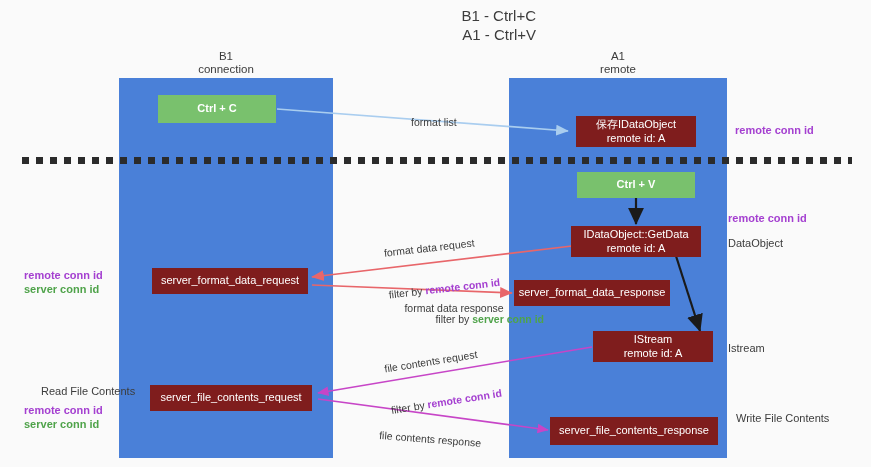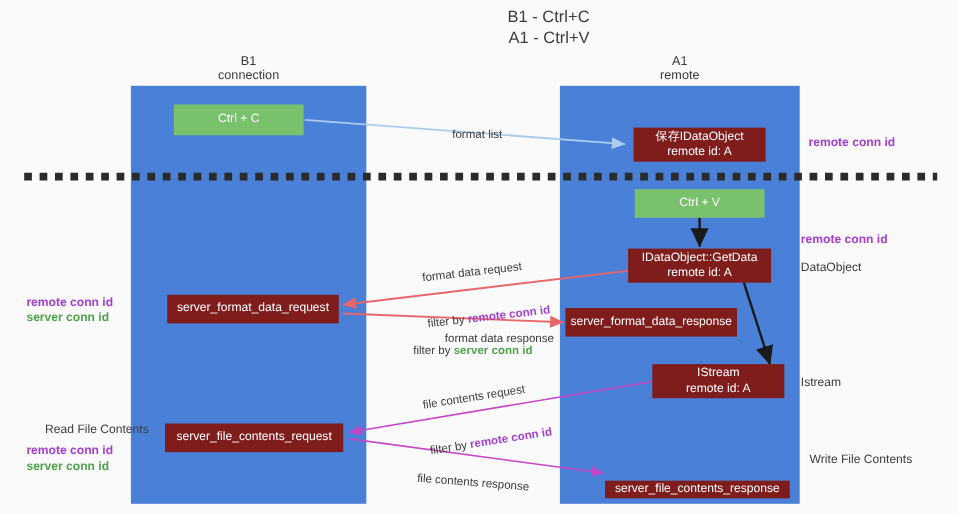--- a/index.html
+++ b/index.html
@@ -28,21 +28,21 @@
   
   .node{
     position:absolute;
     display:flex;align-items:center;justify-content:center;
     text-align:center;color:#ffffff;
     font-size:11px;line-height:13.5px;
     box-sizing:border-box;
     white-space:pre;
   }
   .node.orange{background:#7f1d1d;}
-  .node.green{background:#79c16d;}
+  .node.green{background:#79c16d;font-weight:bold;}
 
   
   .ann{position:absolute;font-size:11px;line-height:15px;white-space:pre;}
   .ann.purple{color:#a43fd0;font-weight:bold;}
   .ann.green{color:#4fa34a;font-weight:bold;}
   .ann.dark{color:#3c3c3c;}
 
   
   .elabel{position:absolute;font-size:10.5px;line-height:14px;color:#3c3c3c;white-space:pre;}
   .elabel .hl-p{color:#a43fd0;font-weight:bold;}
@@ -144,37 +144,37 @@
 
   <div class="node orange" style="left:593px;top:331px;width:120px;height:31px;flex-direction:column;">
     <span>IStream</span>
     <span>remote id: A</span>
   </div>
 
   <div class="node orange" style="left:150px;top:385px;width:162px;height:26px;">
     <span>server_file_contents_request</span>
   </div>
 
-  <div class="node orange" style="left:550px;top:417px;width:168px;height:16px;margin-top:20px;">
+  <div class="node orange" style="left:550px;top:417px;width:168px;height:28px;">
     <span>server_file_contents_response</span>
   </div>
 
   <div class="elabel" style="left:358px;top:101px;width:140px;text-align:center;">
     <span>format list</span>
   </div>
 
   <div class="elabel" style="left:380px;top:218px;width:170px;transform:rotate(-6.5deg);transform-origin:left top;">
     <div>format data request</div>
     <div><span>filter by </span><span class="hl-p">remote conn id</span></div>
   </div>
 
   <div class="elabel" style="left:364px;top:273px;width:180px;text-align:center;">
     <div>format data response</div>
   </div>
-  <div class="elabel" style="left:364px;top:298px;width:180px;text-align:left;">
+  <div class="elabel" style="left:364px;top:298px;width:180px;text-align:right;">
     <span>filter by </span><span class="hl-g">server conn id</span>
   </div>
 
   <div class="elabel" style="left:379px;top:334px;width:170px;transform:rotate(-9deg);transform-origin:left top;">
     <div>file contents request</div>
     <div><span>filter by </span><span class="hl-p">remote conn id</span></div>
   </div>
 
   <div class="elabel" style="left:382px;top:400px;width:170px;transform:rotate(4.5deg);transform-origin:left top;">
     <div>file contents response</div>

